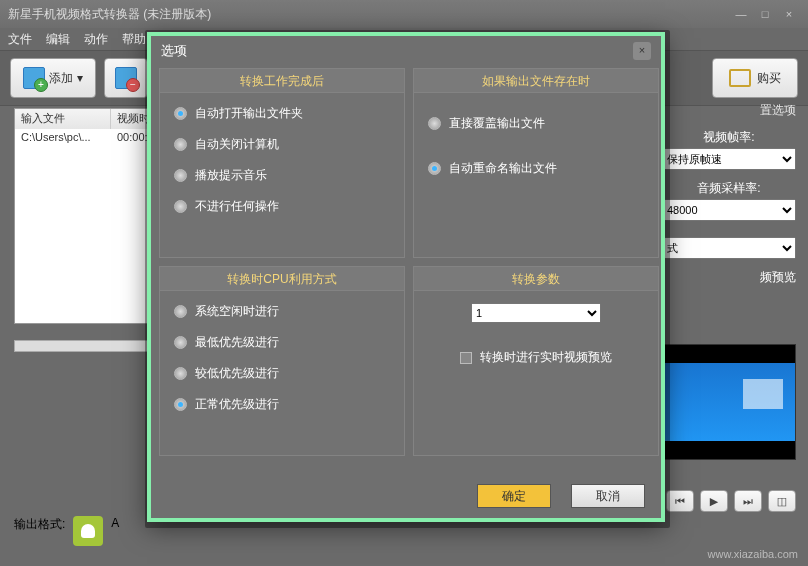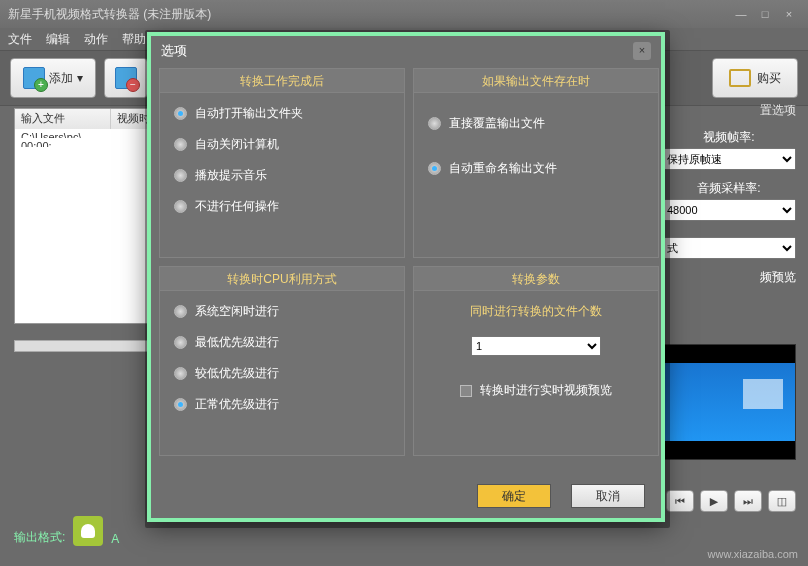--- a/index.html
+++ b/index.html
@@ -19,24 +19,24 @@
   .tool-btn.buy { width: 86px; gap: 6px; font-size: 12px; color: #333; margin-left: auto; }
   .icon-film { width: 22px; height: 22px; background: #4aa6e0; border: 1px solid #2d7abf; border-radius: 2px; position: relative; }
   .icon-plus-badge { position: absolute; width: 14px; height: 14px; background: #4caf50; border-radius: 50%; border: 1px solid #2e7d32; right: -4px; bottom: -4px; color: #fff; font-size: 10px; line-height: 12px; text-align: center; }
   .icon-minus-badge { position: absolute; width: 14px; height: 14px; background: #e05757; border-radius: 50%; border: 1px solid #a33; right: -4px; bottom: -4px; color: #fff; font-size: 10px; line-height: 12px; text-align: center; }
   .icon-cart { width: 22px; height: 18px; border: 2px solid #c9a22f; border-radius: 2px; position: relative; }
 
   .content-area { position: absolute; top: 108px; left: 0; right: 0; bottom: 0; padding: 0 10px 10px; }
   .file-table { position: absolute; left: 14px; top: 0; width: 260px; height: 216px; background: #fff; border: 1px solid #999; font-size: 11px; }
   .file-table .thead { display: flex; background: linear-gradient(#f4f4f4,#e6e6e6); height: 20px; }
   .file-table .th { border-right: 1px solid #ccc; padding: 2px 6px; color: #333; }
-  .file-table .trow { display: flex; height: 18px; flex-direction: column; }
+  .file-table .trow { display: flex; height: 18px; }
   .file-table .td { padding: 2px 6px; color: #333; overflow: hidden; white-space: nowrap; }
 
-  .output-row { position: absolute; left: 14px; font-size: 12px; color: #86efac; display: flex; align-items: flex-end; gap: 8px; }
+  .output-row { position: absolute; left: 14px; font-size: 12px; color: #000000; display: flex; align-items: flex-start; gap: 8px; }
   .output-row.fmt { top: 408px; }
   .android-icon { width: 30px; height: 30px; background: #a4c639; border-radius: 4px; display: flex; align-items: center; justify-content: center; }
   .android-icon::before { content: ""; width: 14px; height: 14px; background: #fff; border-radius: 7px 7px 3px 3px; }
 
   .right-panel { position: absolute; right: 12px; top: 0; width: 134px; color: #fff; font-size: 12px; }
   .right-panel .lbl { margin-top: 10px; text-align: center; }
   .right-panel select { width: 100%; height: 22px; font-size: 11px; margin-top: 2px; }
   .preview-box { position: absolute; right: 12px; top: 236px; width: 134px; height: 116px; background: #000; border: 1px solid #333; }
   .preview-box .sky { position: absolute; left: 0; right: 0; top: 18px; bottom: 18px; background: linear-gradient(#1976d2,#2196f3); }
   .preview-box .window { position: absolute; right: 12px; top: 34px; width: 40px; height: 30px; background: rgba(255,255,255,0.6); }
@@ -223,21 +223,20 @@
           <div class="radio-row">
               <span class="radio on"></span>
               <span>正常优先级进行</span>
             </div>
         </div>
       </div>
 
       <div class="group g4">
         <div class="ghead">转换参数</div>
         <div class="gbody">
-          <div class="caption">同时进行转换的文件个数</div>
           <select><option>1</option></select>
           <div class="radio-row" style="margin-top:10px">
             <span class="check"></span>
             <span>转换时进行实时视频预览</span>
           </div>
         </div>
       </div>
 
     </div>
     <div class="modal-footer">

